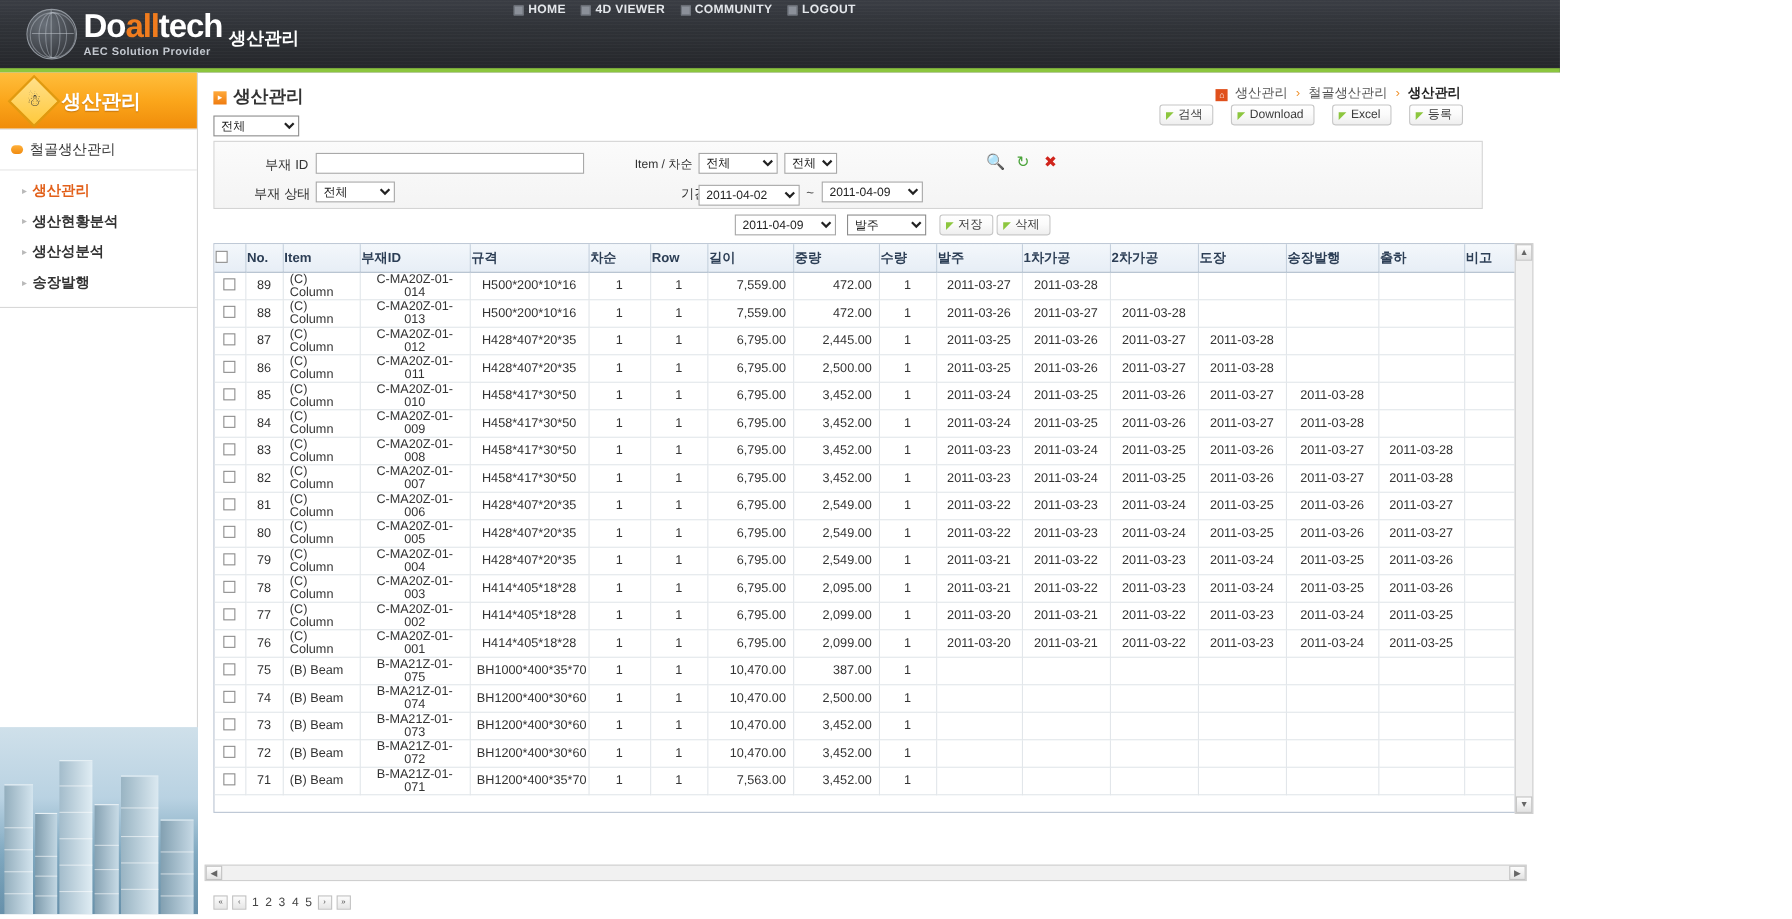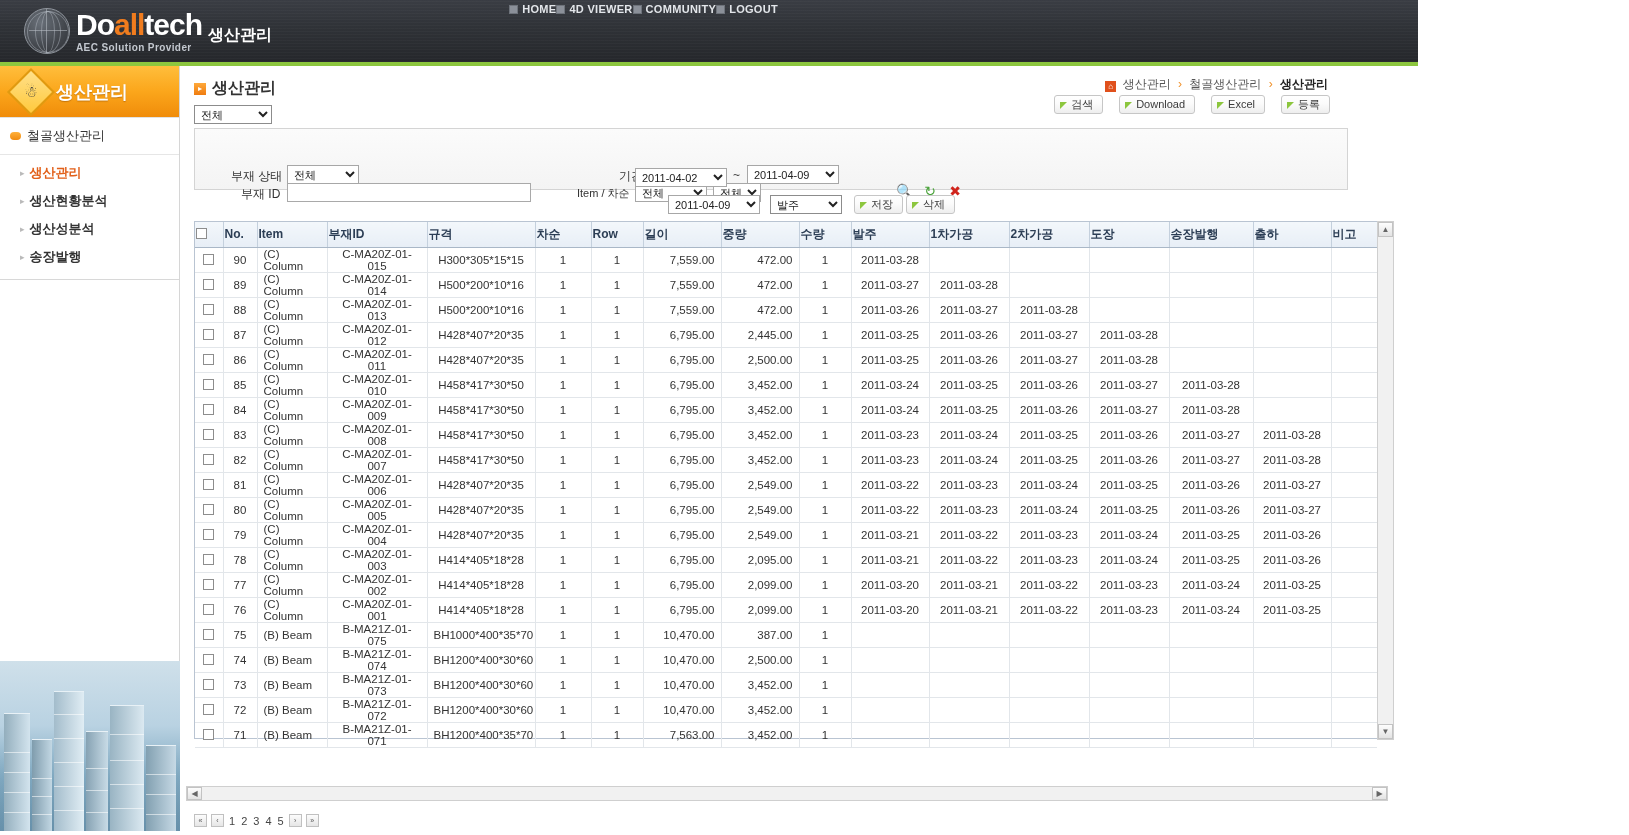--- a/index.html
+++ b/index.html
@@ -50,21 +50,21 @@
   .logo-main .orange { color: #f07c1e; }
   .logo-sub {
     font-size: 10px; color: #c3c8cf; letter-spacing: .4px; margin-top: 3px; font-weight: bold;
   }
   .top-app-title {
     position: absolute; left: 208px; top: 25px;
     color: #ffffff; font-size: 16px; font-weight: bold;
   }
   .topnav {
     position: absolute; right: 640px; top: 3px;
-    display: flex; align-items: center; 
+    display: flex; align-items: center; gap: 14px;
     white-space: nowrap;
   }
   .topnav .nav-item { display: flex; align-items: center; gap: 4px; cursor: pointer; }
   .nav-sq {
     width: 9px; height: 9px; background: #8b9099; display:inline-block;
     border:1px solid #6e737b;
   }
   .nav-lbl { color: #e3e6ea; font-size: 11px; font-weight: bold; letter-spacing: .3px; }
 
   
@@ -184,21 +184,21 @@
   
   .search-panel {
     margin: 0 0 0 6px;
     border:1px solid #d4d4d4;
     background: linear-gradient(180deg,#fbfbfb,#f4f4f4);
     height: 62px;
     position: relative;
     width: calc(100% - 66px);
   }
   .f-label { font-size:12px; color:#333; }
-  .row1 { position:absolute; left:0; top:10px; width:100%; height:22px;margin-top:44px; }
+  .row1 { position:absolute; left:0; top:10px; width:100%; height:22px; }
   .row2 { position:absolute; left:0; top:36px; width:100%; height:22px; }
   .lbl-bujae-id { position:absolute; left:46px; top:3px; }
   .inp-bujae-id {
     position:absolute; left:92px; top:0px; width:244px; height:19px;
     border:1px solid #a9a9a9; background:#fff; font-size:11px; padding:0 3px;
     font-family:"Liberation Sans",sans-serif;
   }
   .lbl-item-chasun { position:absolute; left:382px; top:3px; font-size:11px; }
   .sel-item { position:absolute; left:440px; top:0; width:72px; }
   .sel-chasun { position:absolute; left:518px; top:0; width:48px; }
@@ -511,39 +511,20 @@
               <th>2차가공</th>
               <th>도장</th>
               <th>송장발행</th>
               <th>출하</th>
               <th style="border-right:none">비고</th>
             </tr>
           </thead>
           <tbody>
               <tr>
                 <td class="c"><span class="chk"></span></td>
-                <td class="c">90</td>
-                <td class="l">(C) Column</td>
-                <td class="c">C-MA20Z-01-015</td>
-                <td class="c">H300*305*15*15</td>
-                <td class="c">1</td>
-                <td class="c">1</td>
-                <td class="r">7,559.00</td>
-                <td class="r">472.00</td>
-                <td class="c">1</td>
-                <td class="c">2011-03-28</td>
-                <td class="c"></td>
-                <td class="c"></td>
-                <td class="c"></td>
-                <td class="c"></td>
-                <td class="c"></td>
-                <td class="l" style="border-right: none;"></td>
-              </tr>
-              <tr>
-                <td class="c"><span class="chk"></span></td>
                 <td class="c">89</td>
                 <td class="l">(C) Column</td>
                 <td class="c">C-MA20Z-01-014</td>
                 <td class="c">H500*200*10*16</td>
                 <td class="c">1</td>
                 <td class="c">1</td>
                 <td class="r">7,559.00</td>
                 <td class="r">472.00</td>
                 <td class="c">1</td>
                 <td class="c">2011-03-27</td>

